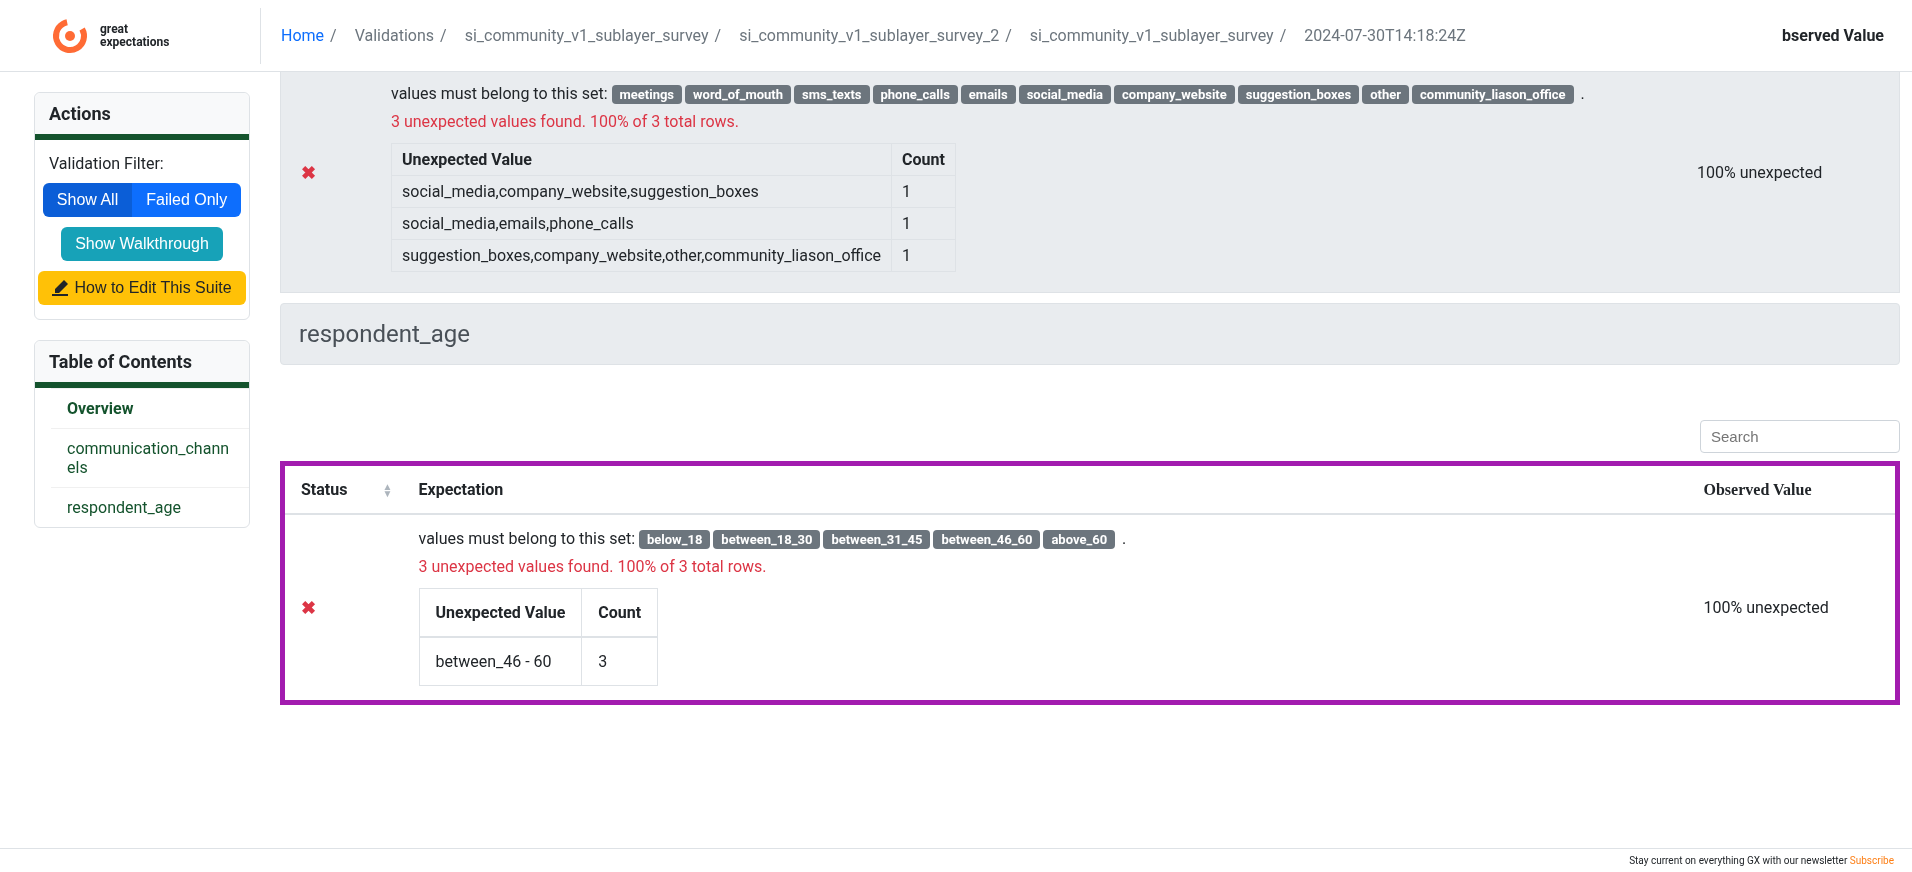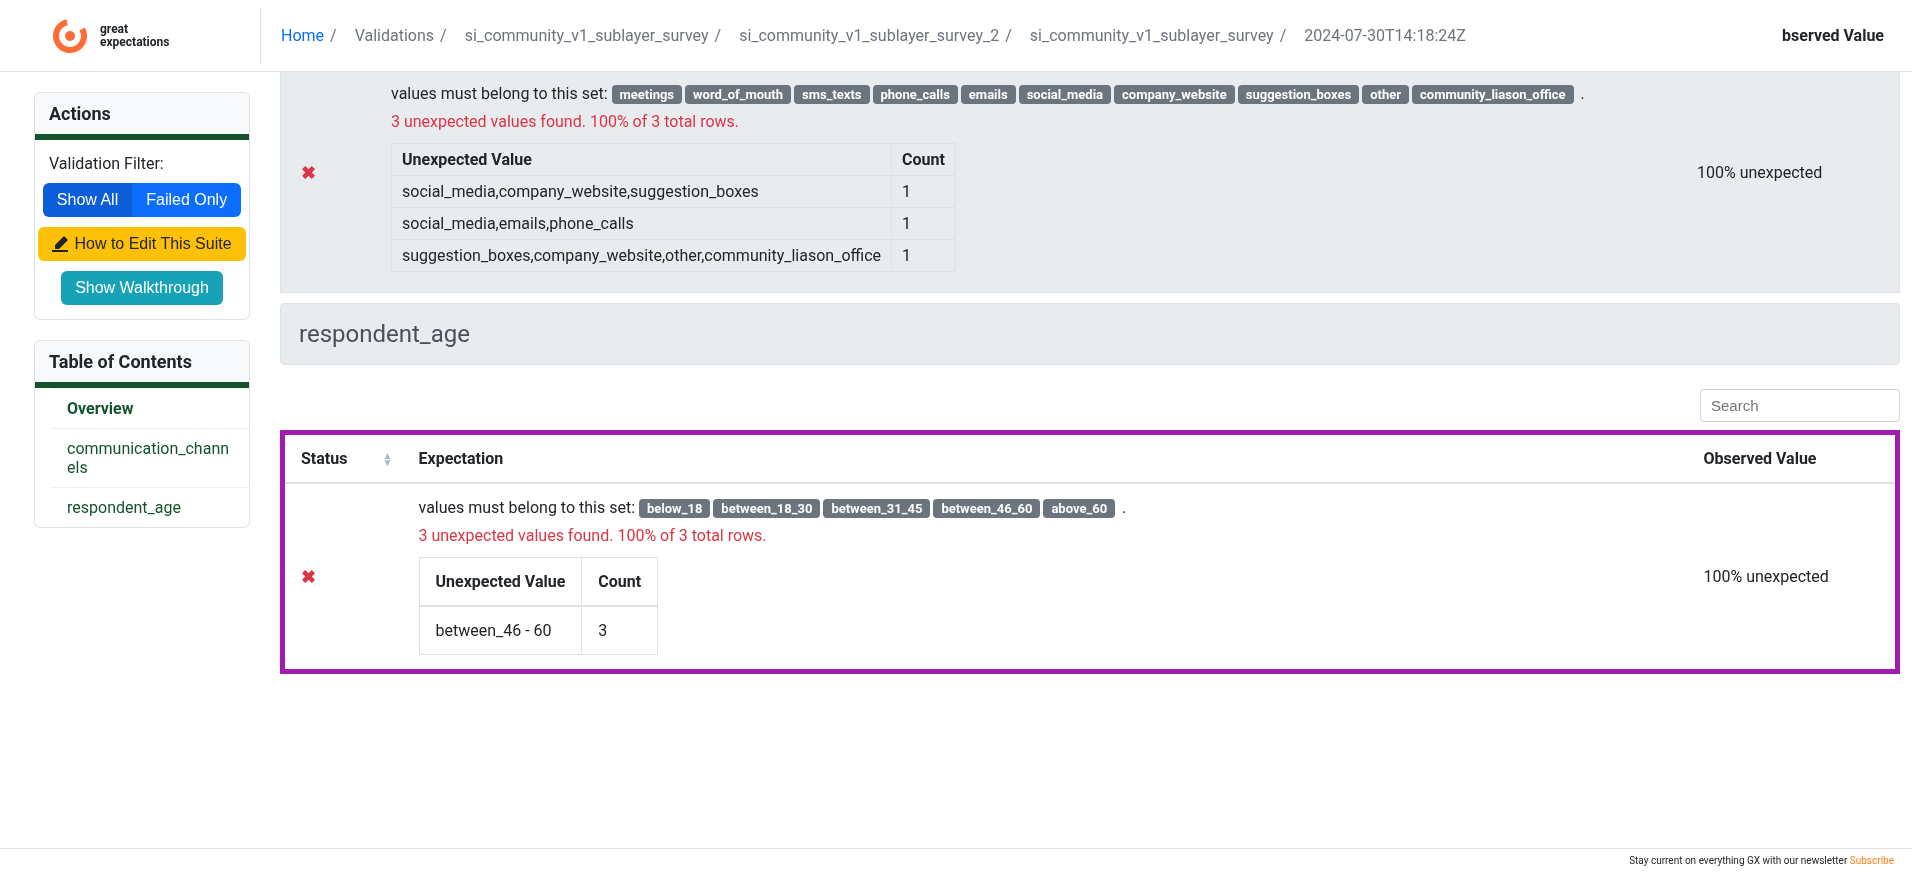--- a/index.html
+++ b/index.html
@@ -134,27 +134,27 @@
     background: #e9ecef;
     border: 1px solid #dee2e6;
     border-radius: 4px;
     padding: 16px 18px;
     font-size: 24px;
     color: #495057;
     margin: 10px 0 24px;
   }
 
   .search-wrap { display: flex; justify-content: flex-end; margin-bottom: 8px; }
-  .search-input { border: 1px solid #ced4da; border-radius: 4px; padding: 7px 10px; width: 200px; font-size: 15px; }
+  .search-input { border: 1px solid #ced4da; border-radius: 4px; padding: 7px 10px; width: 200px; font-size: 15px; margin-top: 31px; }
 
   .data-table { width: 100%; border: 5px solid #a21caf; border-collapse: collapse; }
   .data-table thead th { border-bottom: 2px solid #dee2e6; padding: 14px 16px; text-align: left; font-weight: 700; position: relative; }
   .data-table tbody td { border-top: 1px solid #dee2e6; padding: 14px 16px; vertical-align: middle; }
   .col-status { width: 120px; }
-  .col-value  { width: 210px; }
+  .col-value  { width: 210px; font-family: Liberation Serif, serif; }
   .sort-arrows {
     position: absolute; right: 10px; top: 50%; transform: translateY(-50%);
     display: flex; flex-direction: column; line-height: 7px; color: #adb5bd; font-size: 10px;
   }
 
   .footer {
     position: fixed;
     bottom: 0; left: 0; right: 0;
     background: #fff;
     border-top: 1px solid #dee2e6;
@@ -202,29 +202,29 @@
       <div class="card-header">Actions</div>
       <div class="card-body">
         <div class="vf-label">Validation Filter:</div>
         <div class="btn-row">
           <div class="btn-group">
             <button class="btn btn-primary active">Show All</button>
             <button class="btn btn-primary">Failed Only</button>
           </div>
         </div>
         <div class="btn-row">
+          <button class="btn btn-info btn-block">Show Walkthrough</button>
+        </div>
+        <div class="btn-row">
           <button class="btn btn-warning btn-block">
             <svg class="edit-icon" viewBox="0 0 16 16">
               <path fill="#212529" d="M12 0l4 4-9 9H3v-4l9-9zM0 14h16v2H0z"></path>
             </svg>
             <span>How to Edit This Suite</span>
           </button>
-        </div>
-        <div class="btn-row">
-          <button class="btn btn-info btn-block">Show Walkthrough</button>
         </div>
       </div>
     </div>
 
     <div class="card">
       <div class="card-header">Table of Contents</div>
       <div class="card-body toc-body">
         <div class="toc-inner">
           <a class="toc-item active">Overview</a>
           <a class="toc-item">communication_channels</a>

